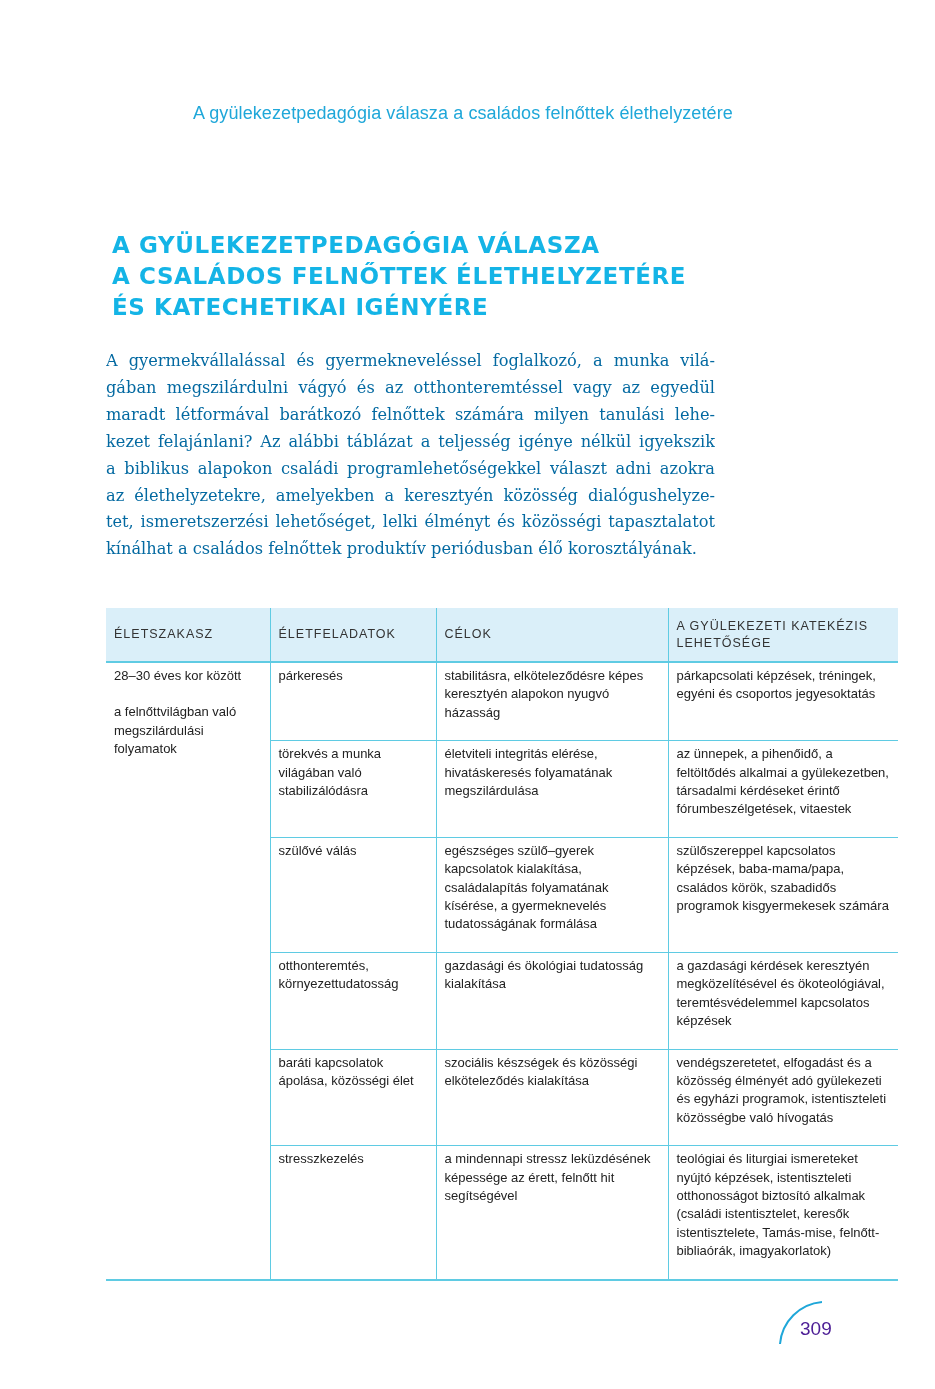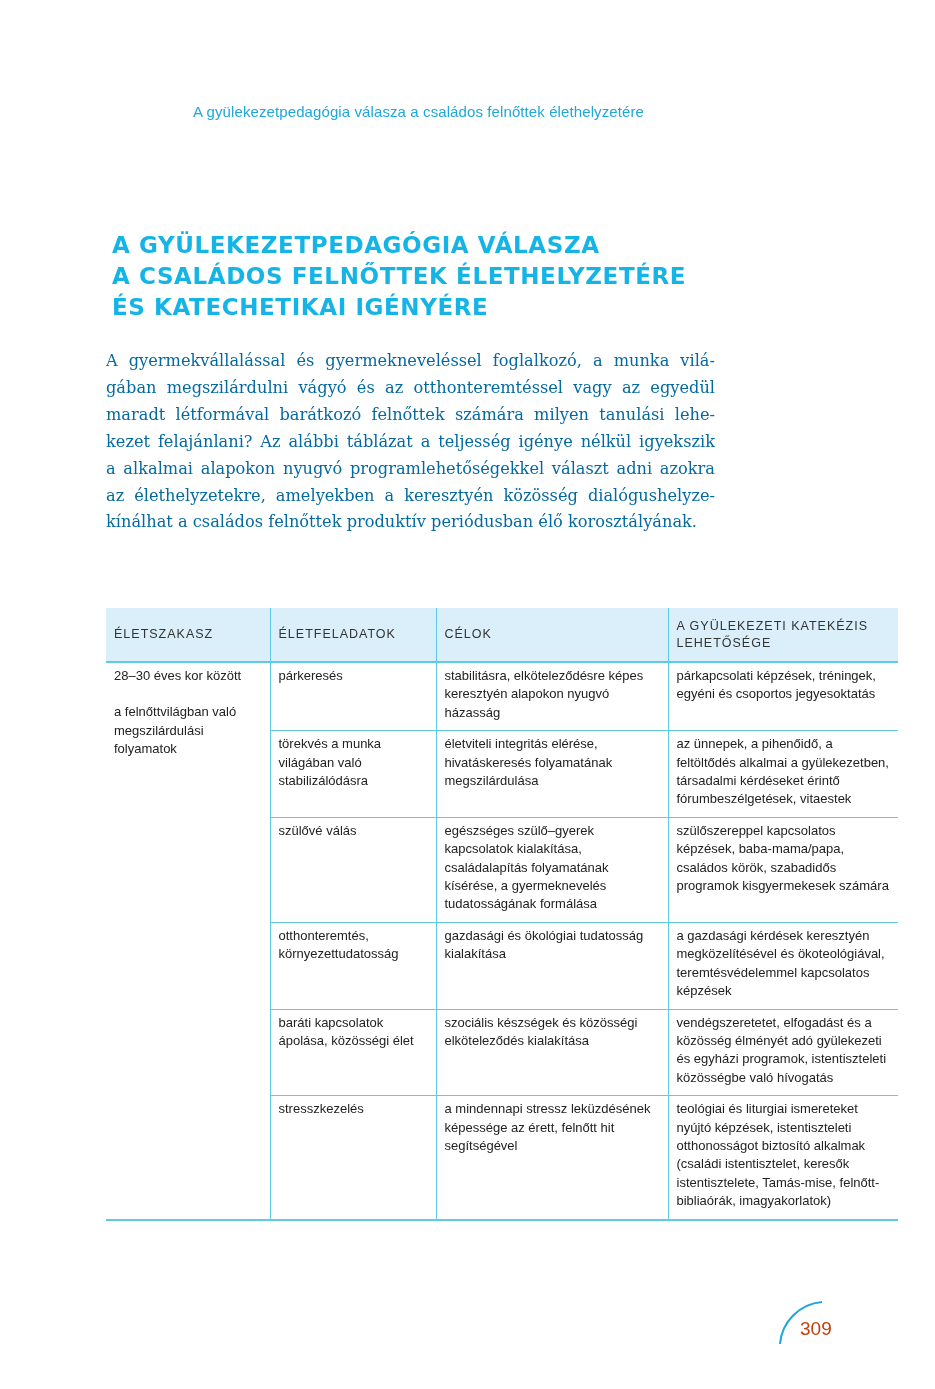--- a/index.html
+++ b/index.html
@@ -1,19 +1,19 @@
 <!DOCTYPE html>
 <html><head>
 <meta charset="utf-8">
 <style>
   html, body { margin: 0; padding: 0; background: #ffffff; }
   body { width: 935px; height: 1389px; position: relative; overflow: hidden; }
   .running-head {
     position: absolute; left: 193px; top: 103px; width: 540px;
-    font-family: "Liberation Sans", sans-serif; font-size: 15px; color: #1fa7d9;
+    font-family: "Liberation Sans", sans-serif; font-size: 18px; color: #1fa7d9;
     letter-spacing: 0.1px; white-space: nowrap;
   }
   .chapter-title {
     position: absolute; left: 106px; top: 224px; width: 700px;
     font-family: "DejaVu Sans", sans-serif; font-weight: bold; font-size: 23px;
     line-height: 31px; color: #14b4e6; letter-spacing: 0.6px; margin: 6px;
   }
   .chapter-title span { display: block; }
   .body-text {
     position: absolute; left: 106px; top: 348px; width: 609px;
@@ -32,50 +32,51 @@
   table.matrix col.c3 { width: 232px; }
   table.matrix col.c4 { width: 230px; }
   table.matrix th {
     background: #daeff9; text-align: left; font-weight: normal;
     font-size: 12.5px; letter-spacing: 1px; color: #333;
     padding: 8px 8px; height: 37px; vertical-align: middle; line-height: 17px;
     border-left: 1.5px solid #5fcbe3; border-bottom: 2px solid #5fcbe3;
   }
   table.matrix th:first-child { border-left: none; }
   table.matrix td {
-    vertical-align: top; padding: 4px 8px 8px 8px; line-height: 18.4px;
+    vertical-align: top; padding: 4px 8px 18px 8px; line-height: 18.4px;
     border-left: 1.5px solid #5fcbe3; border-bottom: 1.5px solid #5fcbe3;
   }
   table.matrix td.stage { border-left: none; border-bottom: 2px solid #5fcbe3; }
   table.matrix tr.last td { border-bottom: 2px solid #5fcbe3; }
   .stage .gap { display: block; height: 18px; }
   .page-number {
     position: absolute; left: 800px; top: 1318px;
-    font-family: "Liberation Sans", sans-serif; font-size: 19px; color: #c2410c;
+    font-family: "Liberation Sans", sans-serif; font-size: 19px; color: #4c1d95;
   }
   .page-arc { position: absolute; left: 776px; top: 1298px; }
 </style>
 </head>
 <body>
 
 <div class="running-head">A gyülekezetpedagógia válasza a családos felnőttek élethelyzetére</div>
 
 <h1 class="chapter-title">
   <span>A GYÜLEKEZETPEDAGÓGIA VÁLASZA</span>
   <span>A CSALÁDOS FELNŐTTEK ÉLETHELYZETÉRE</span>
   <span>ÉS KATECHETIKAI IGÉNYÉRE</span>
 </h1>
 
 <p class="body-text">
   <span>A gyermekvállalással és gyermekneveléssel foglalkozó, a munka vilá-</span>
   <span>gában megszilárdulni vágyó és az otthonteremtéssel vagy az egyedül</span>
   <span>maradt létformával barátkozó felnőttek számára milyen tanulási lehe-</span>
   <span>kezet felajánlani? Az alábbi táblázat a teljesség igénye nélkül igyekszik</span>
-  <span>a alkalmai alapokon nyugvó programlehetőségekkel választ adni azokra</span>
+  <span>a biblikus alapokon családi programlehetőségekkel választ adni azokra</span>
   <span>az élethelyzetekre, amelyekben a keresztyén közösség dialógushelyze-</span>
+  <span>tet, ismeretszerzési lehetőséget, lelki élményt és közösségi tapasztalatot</span>
   <span class="last">kínálhat a családos felnőttek produktív periódusban élő korosztályának.</span>
 </p>
 
 <table class="matrix">
   <colgroup>
       <col class="c1">
       <col class="c2">
       <col class="c3">
       <col class="c4">
     </colgroup>

